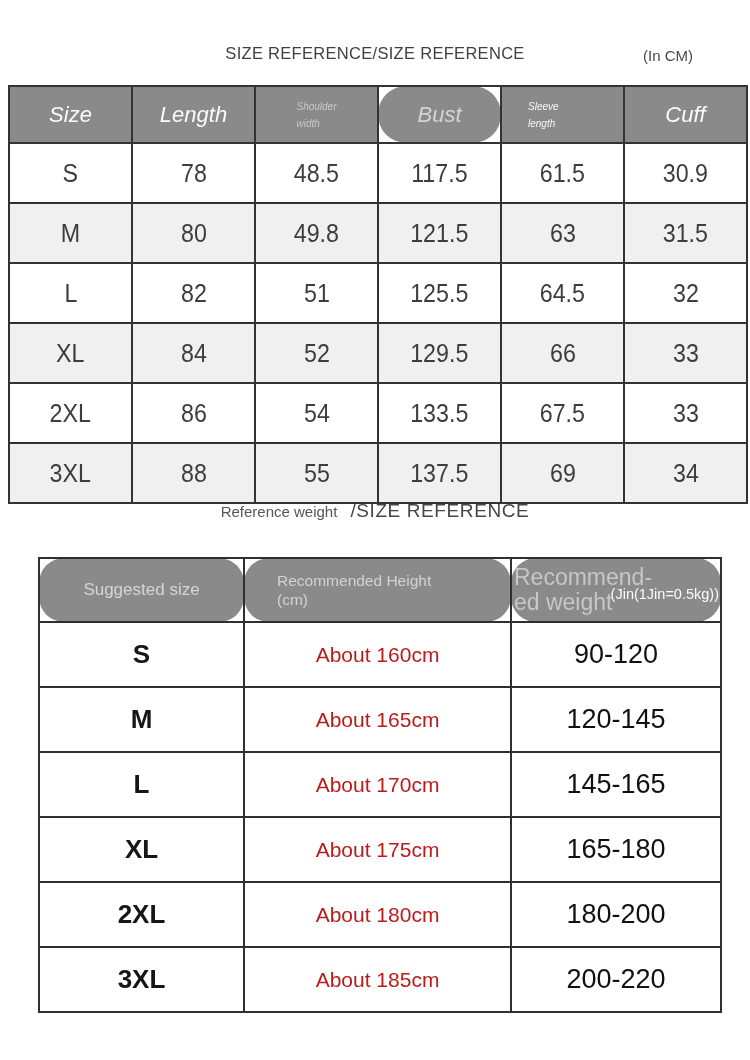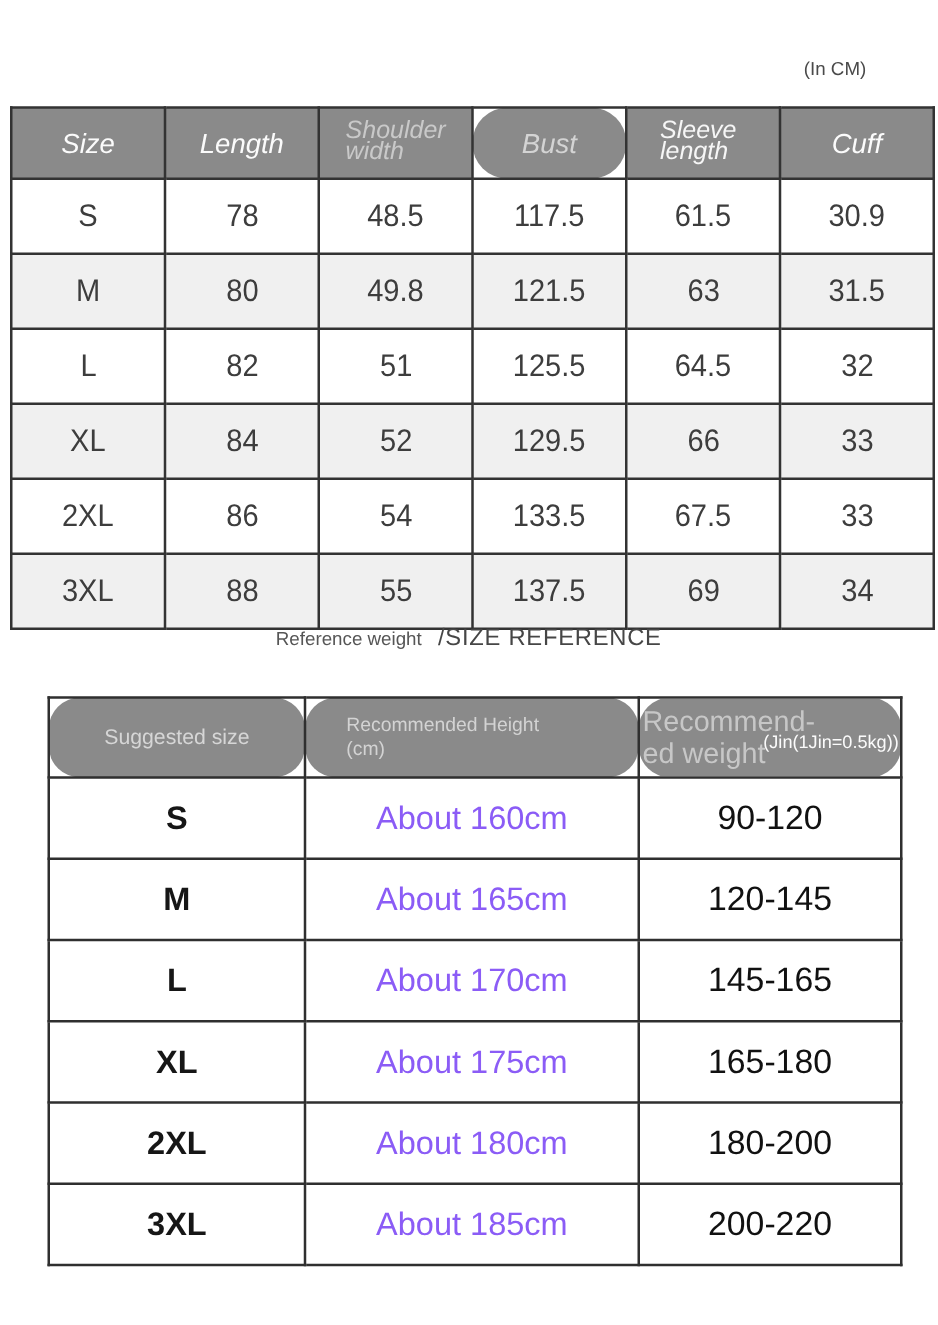--- a/index.html
+++ b/index.html
@@ -11,21 +11,21 @@
            font-size: 16.5px; color: #3f3f3f; letter-spacing: 0.3px; }
   .unit-note { position: absolute; top: 47px; right: 57px; font-size: 15px; color: #4a4a4a; }
 
   
   table { border-collapse: collapse; table-layout: fixed; }
   .t1 { position: absolute; top: 85px; left: 8px; width: 740px; }
   .t1 th, .t1 td { border: 2px solid #333; padding: 0; }
   .t1 thead th { height: 55px; background: #8a8a8a; font-weight: normal; text-align: center; vertical-align: middle; font-style: italic; }
   .t1 th.big { font-size: 22px; color: #fbfbfb; }
   .t1 th.dim-big { font-size: 22px; color: #d4d4d4; border-radius: 28px; }
-  .t1 th.small-dim, .t1 th.small-light { font-size: 20px; }
+  .t1 th.small-dim, .t1 th.small-light { font-size: 10px; }
   .t1 th.small-dim { color: #c9c9c9; }
   .t1 th.small-light { color: #f6f6f6; text-align: left; padding-left: 26px; }
   .t1 th .twoline { display: inline-block; text-align: left; white-space: pre-line; line-height: 17px; }
   .t1 tbody td { height: 58px; text-align: center; vertical-align: middle;
                  font-size: 25px; color: #3d3d3d; background: #ffffff; }
   .t1 tbody tr:nth-child(even) td { background: #f0f0f0; }
   .t1 tbody .cell-text { display: inline-block; transform: scaleX(0.93); transform-origin: center; }
 
   
   .subtitle-row { position: absolute; top: 500px; left: 0; width: 100%;
@@ -39,32 +39,33 @@
   .t2 thead th { height: 62px; background: #8a8a8a; font-weight: normal; vertical-align: middle; border-radius: 25px; }
   .t2h1 { font-size: 17px; color: #d6d6d6; text-align: center; }
   .t2h2 { font-size: 15.5px; color: #d3d3d3; text-align: left; padding-left: 32px !important;
           white-space: pre-line; line-height: 19px; }
   .t2h3 { position: relative; text-align: left; }
   .t2h3-main { display: block; white-space: pre-line; font-size: 23px; line-height: 25px;
                color: #c7c7c7; padding-left: 2px; }
   .t2h3-note { position: absolute; right: 1px; top: 27px; font-size: 14.5px; color: #fbfbfb; margin-left: 12px; }
   .t2 tbody td { height: 63px; text-align: center; vertical-align: middle; background: #fff; color: #161616; }
   .t2 tbody td:nth-child(1) { font-size: 26px; font-weight: bold; }
-  .t2 tbody td:nth-child(2) { font-size: 26px; color: #8b5cf6; }
+  .t2 tbody td:nth-child(2) { font-size: 21px; color: #b91c1c; }
   .t2 tbody td:nth-child(3) { font-size: 27px; color: #111; }
 
   
   .footer { position: absolute; top: 1012px; left: 0; width: 692px; text-align: center;
             font-size: 12px; color: #9b9b9b; }
 </style>
 </head>
 <body>
 
 <div class="page">
 
+  <div class="title">SIZE REFERENCE/SIZE REFERENCE</div>
   <div class="unit-note">(In CM)</div>
 
   <table class="t1">
     <thead>
       <tr>
         <th class="big">Size</th>
         <th class="big">Length</th>
         <th class="small-dim"><span class="twoline">Shoulder
 width</span></th>
         <th class="dim-big">Bust</th>

